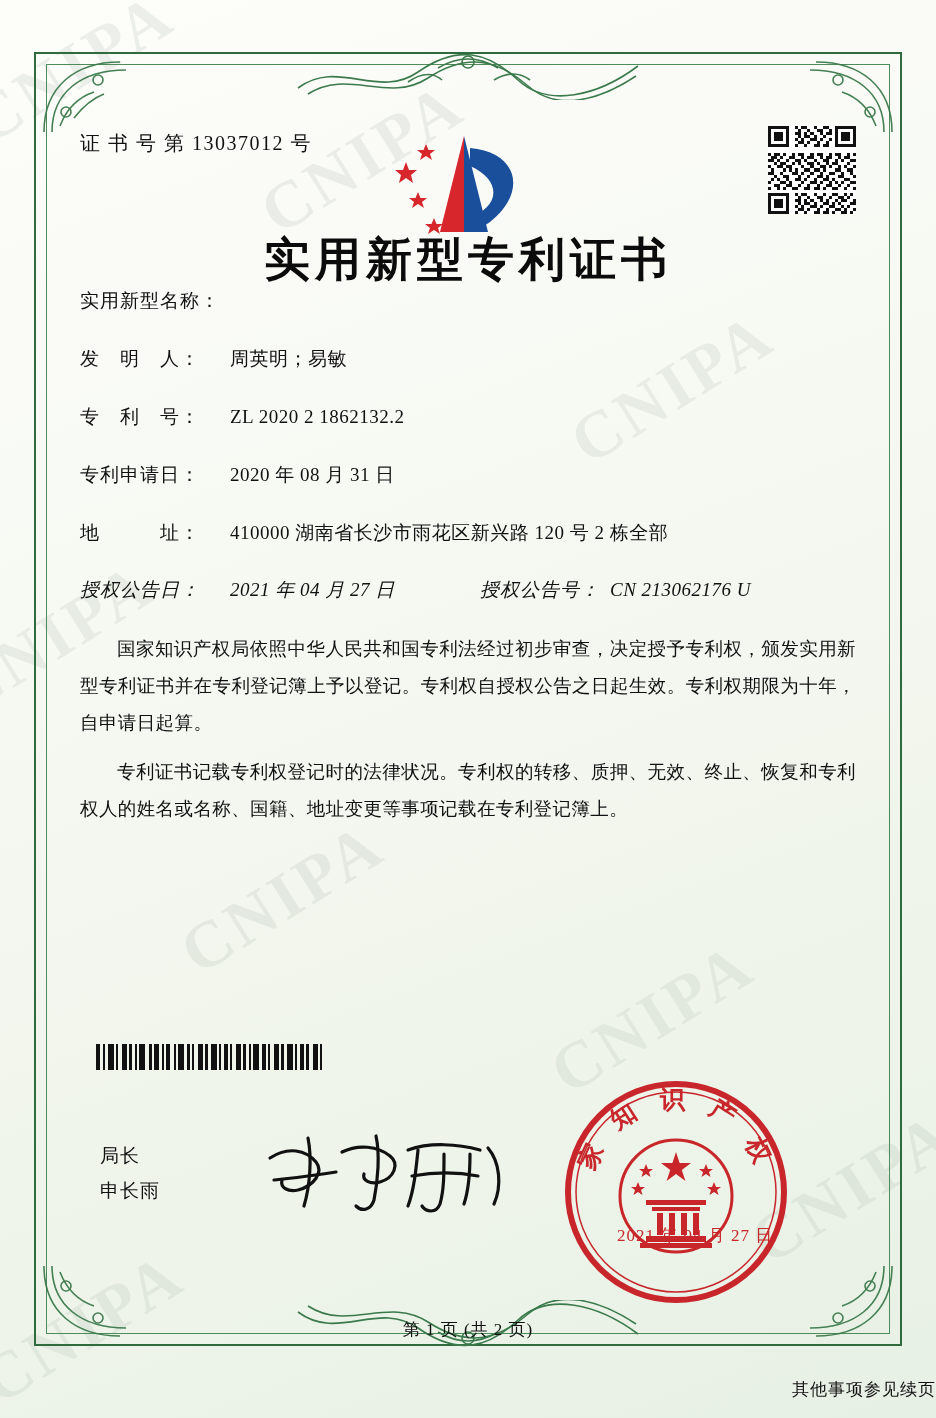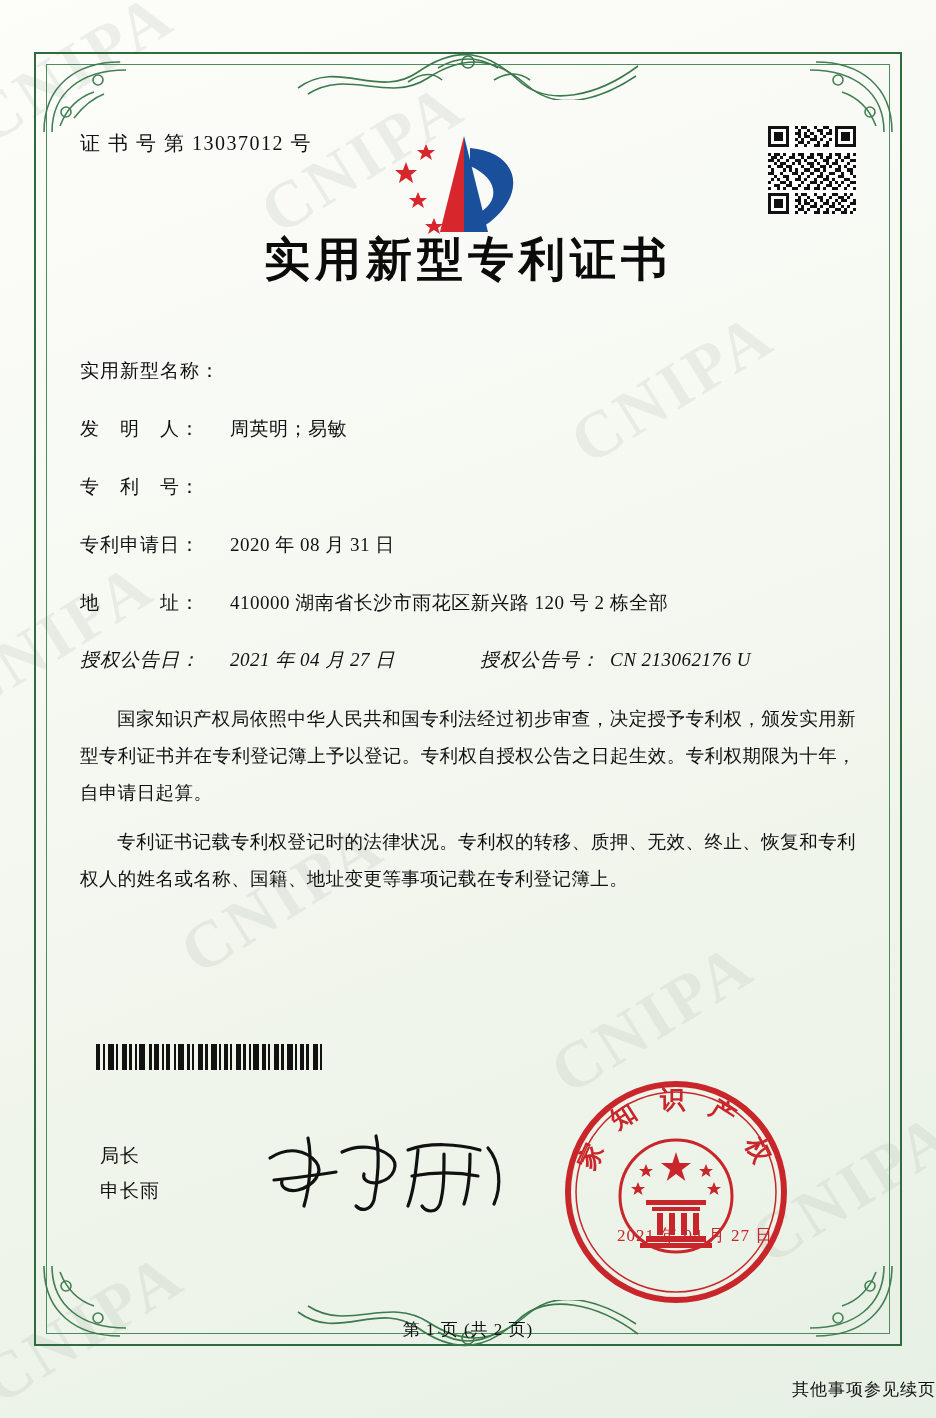--- a/index.html
+++ b/index.html
@@ -115,21 +115,20 @@
     text-align: center;
     font-size: 46px;
     font-weight: 700;
     letter-spacing: 5px;
     color: #0b0b0b;
     margin-top: 72px;
     font-family: "DejaVu Serif", "Liberation Serif", serif;
   }
 
   .fields {
-    margin-top: 70px;
     font-size: 19px;
     color: #111;
     line-height: 1.1;
   }
   .row {
     display: flex;
     align-items: baseline;
     margin-bottom: 37px;
   }
   .lbl {
@@ -531,20 +530,21 @@
     <div class="fields">
       <div class="row">
         <span class="lbl">实用新型名称：</span>
       </div>
       <div class="row">
         <span class="lbl">发　明　人：</span>
         <span class="val">周英明；易敏</span>
       </div>
       <div class="row">
         <span class="lbl">专　利　号：</span>
+        <span class="val">ZL 2020 2 1862132.2</span>
       </div>
       <div class="row">
         <span class="lbl">专利申请日：</span>
         <span class="val">2020 年 08 月 31 日</span>
       </div>
       <div class="row">
         <span class="lbl">地　　　址：</span>
         <span class="val">410000 湖南省长沙市雨花区新兴路 120 号 2 栋全部</span>
       </div>
 

